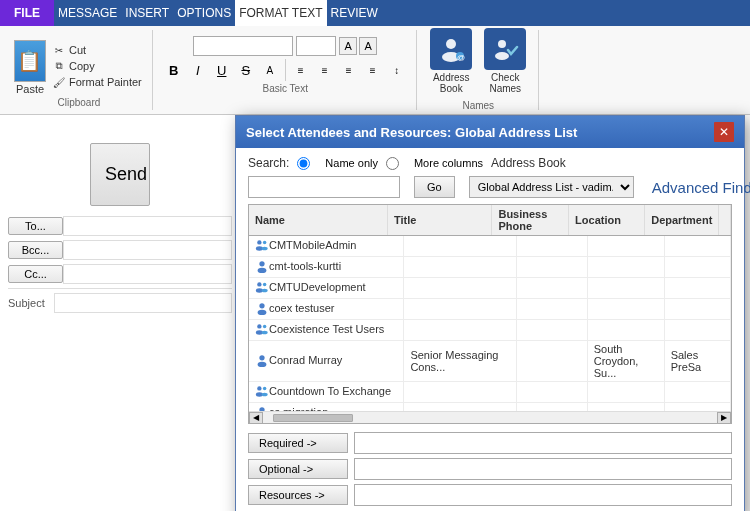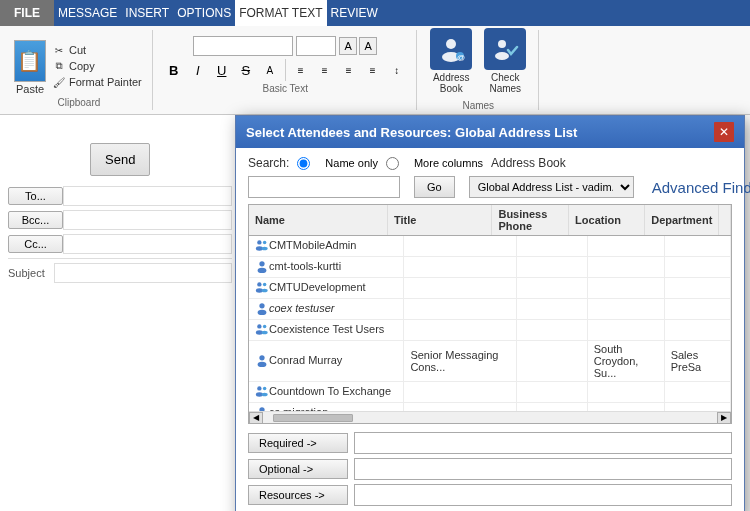--- a/index.html
+++ b/index.html
@@ -5,21 +5,21 @@
     * { box-sizing: border-box; margin: 0; padding: 0; }
     body { font-family: 'Segoe UI', Arial, sans-serif; font-size: 12px; background: #f0f0f0; width: 750px; height: 511px; overflow: hidden; position: relative; }
 
     
     .ribbon { background: #2b579a; width: 750px; height: 115px; position: absolute; top: 0; left: 0; }
 
     
     .ribbon-tabs { display: flex; position: absolute; top: 0; left: 0; height: 26px; }
     .ribbon-tab { padding: 4px 4px; font-size: 12px; color: #fff; cursor: pointer; display: flex; align-items: center; }
     .ribbon-tab.active { background: #fff; color: #333; }
-    .ribbon-tab.file { background: #737373; color: #fff; font-weight: bold; padding: 0 14px; }
+    .ribbon-tab.file { background: #6d28d9; color: #fff; font-weight: bold; padding: 0 14px; }
 
     
     .ribbon-content { position: absolute; top: 26px; left: 0; right: 0; background: #f8f8f8; height: 89px; border-bottom: 1px solid #c8c8c8; display: flex; align-items: stretch; padding: 4px 6px; gap: 2px; }
 
     .ribbon-group { display: flex; flex-direction: column; align-items: center; justify-content: flex-end; border-right: 1px solid #d0d0d0; padding: 0 8px 2px 8px; position: relative; }
     .ribbon-group-label { font-size: 10px; color: #666; margin-top: 2px; }
 
     .clipboard-group { min-width: 90px; }
     .clipboard-content { display: flex; align-items: flex-start; gap: 4px; }
     .paste-btn { display: flex; flex-direction: column; align-items: center; cursor: pointer; }
@@ -39,21 +39,21 @@
     .fmt-btn { width: 22px; height: 22px; border: 1px solid transparent; background: transparent; cursor: pointer; font-size: 13px; display: flex; align-items: center; justify-content: center; }
     .fmt-btn.bold { font-weight: bold; }
     .fmt-btn.italic { font-style: italic; }
     .fmt-btn.underline { text-decoration: underline; }
 
     .names-group { min-width: 120px; flex-direction: column; justify-content: center; gap: 4px; }
     .names-icons { display: flex; gap: 6px; }
     .names-icon-btn { display: flex; flex-direction: column; align-items: center; cursor: pointer; width: 48px; }
     .names-icon-large { width: 42px; height: 42px; background: #2b579a; border-radius: 2px; display: flex; align-items: center; justify-content: center; position: relative; }
     .names-icon-label { font-size: 11px; color: #333; margin-top: 2px; text-align: center; }
-    .send-btn { background: linear-gradient(180deg, #f0f0f0, #ddd); border: 1px solid #aaa; padding: 8px 14px; cursor: pointer; font-size: 13px; margin: 20px auto 0; display: block; width: 60px; text-align: center; border-radius: 2px; }
+    .send-btn { background: linear-gradient(180deg, #f0f0f0, #ddd); border: 1px solid #aaa; padding: 20px 14px; cursor: pointer; font-size: 18px; margin: 20px auto 0; display: block; width: 60px; text-align: center; border-radius: 2px; }
     .addr-row { display: flex; align-items: center; margin-bottom: 4px; }
     .addr-btn { background: linear-gradient(180deg, #f8f8f8, #e8e8e8); border: 1px solid #aaa; padding: 2px 8px; cursor: pointer; font-size: 11px; width: 55px; text-align: center; border-radius: 2px; }
     .addr-input { flex: 1; height: 20px; border: 1px solid #ddd; font-size: 11px; padding: 0 3px; }
     .subject-row { display: flex; align-items: center; gap: 4px; margin-top: 2px; }
     .subject-label { font-size: 11px; color: #555; width: 42px; }
     .subject-input { flex: 1; height: 20px; border: 1px solid #ddd; font-size: 11px; padding: 0 3px; }
     .dialog { position: absolute; top: 115px; left: 235px; width: 510px; background: #fff; border: 1px solid #5a7ab0; box-shadow: 4px 4px 16px rgba(0,0,0,0.4); }
     .dialog-titlebar { background: linear-gradient(180deg, #4a7fcb 0%, #3568b8 100%); padding: 6px 10px; display: flex; align-items: center; justify-content: space-between; }
     .dialog-title { color: #fff; font-size: 13px; font-weight: bold; }
     .dialog-close { width: 20px; height: 20px; background: #c0392b; border: none; color: #fff; cursor: pointer; font-size: 12px; display: flex; align-items: center; justify-content: center; border-radius: 1px; }
@@ -299,21 +299,21 @@
                       <ellipse cx="5" cy="12" rx="4" ry="2.5" fill="#4a7fcb"></ellipse>
                       <circle cx="11" cy="5" r="2" fill="#4a9edd"></circle>
                       <ellipse cx="11" cy="12" rx="3.5" ry="2" fill="#4a9edd"></ellipse>
                     </svg> CMTUDevelopment</span></td>
       <td style="width:120px;"></td>
       <td style="width:80px;"></td>
       <td style="width:80px;"></td>
       <td style="width:70px;"></td>
     </tr>
               <tr>
-      <td style="width:160px;"><span style="display:inline-flex;align-items:center;font-style:italic;"><svg class="person-svg" viewBox="0 0 16 16">
+      <td style="width:160px;"><span style="display:inline-flex;align-items:center;"><svg class="person-svg" viewBox="0 0 16 16">
                       <circle cx="8" cy="5.5" r="3" fill="#4a7fcb"></circle>
                       <ellipse cx="8" cy="13" rx="5" ry="3" fill="#4a7fcb"></ellipse>
                     </svg> coex testuser</span></td>
       <td style="width:120px;"></td>
       <td style="width:80px;"></td>
       <td style="width:80px;"></td>
       <td style="width:70px;"></td>
     </tr>
               <tr>
       <td style="width:160px;"><span style="display:inline-flex;align-items:center;"><svg class="person-svg" viewBox="0 0 16 16">

